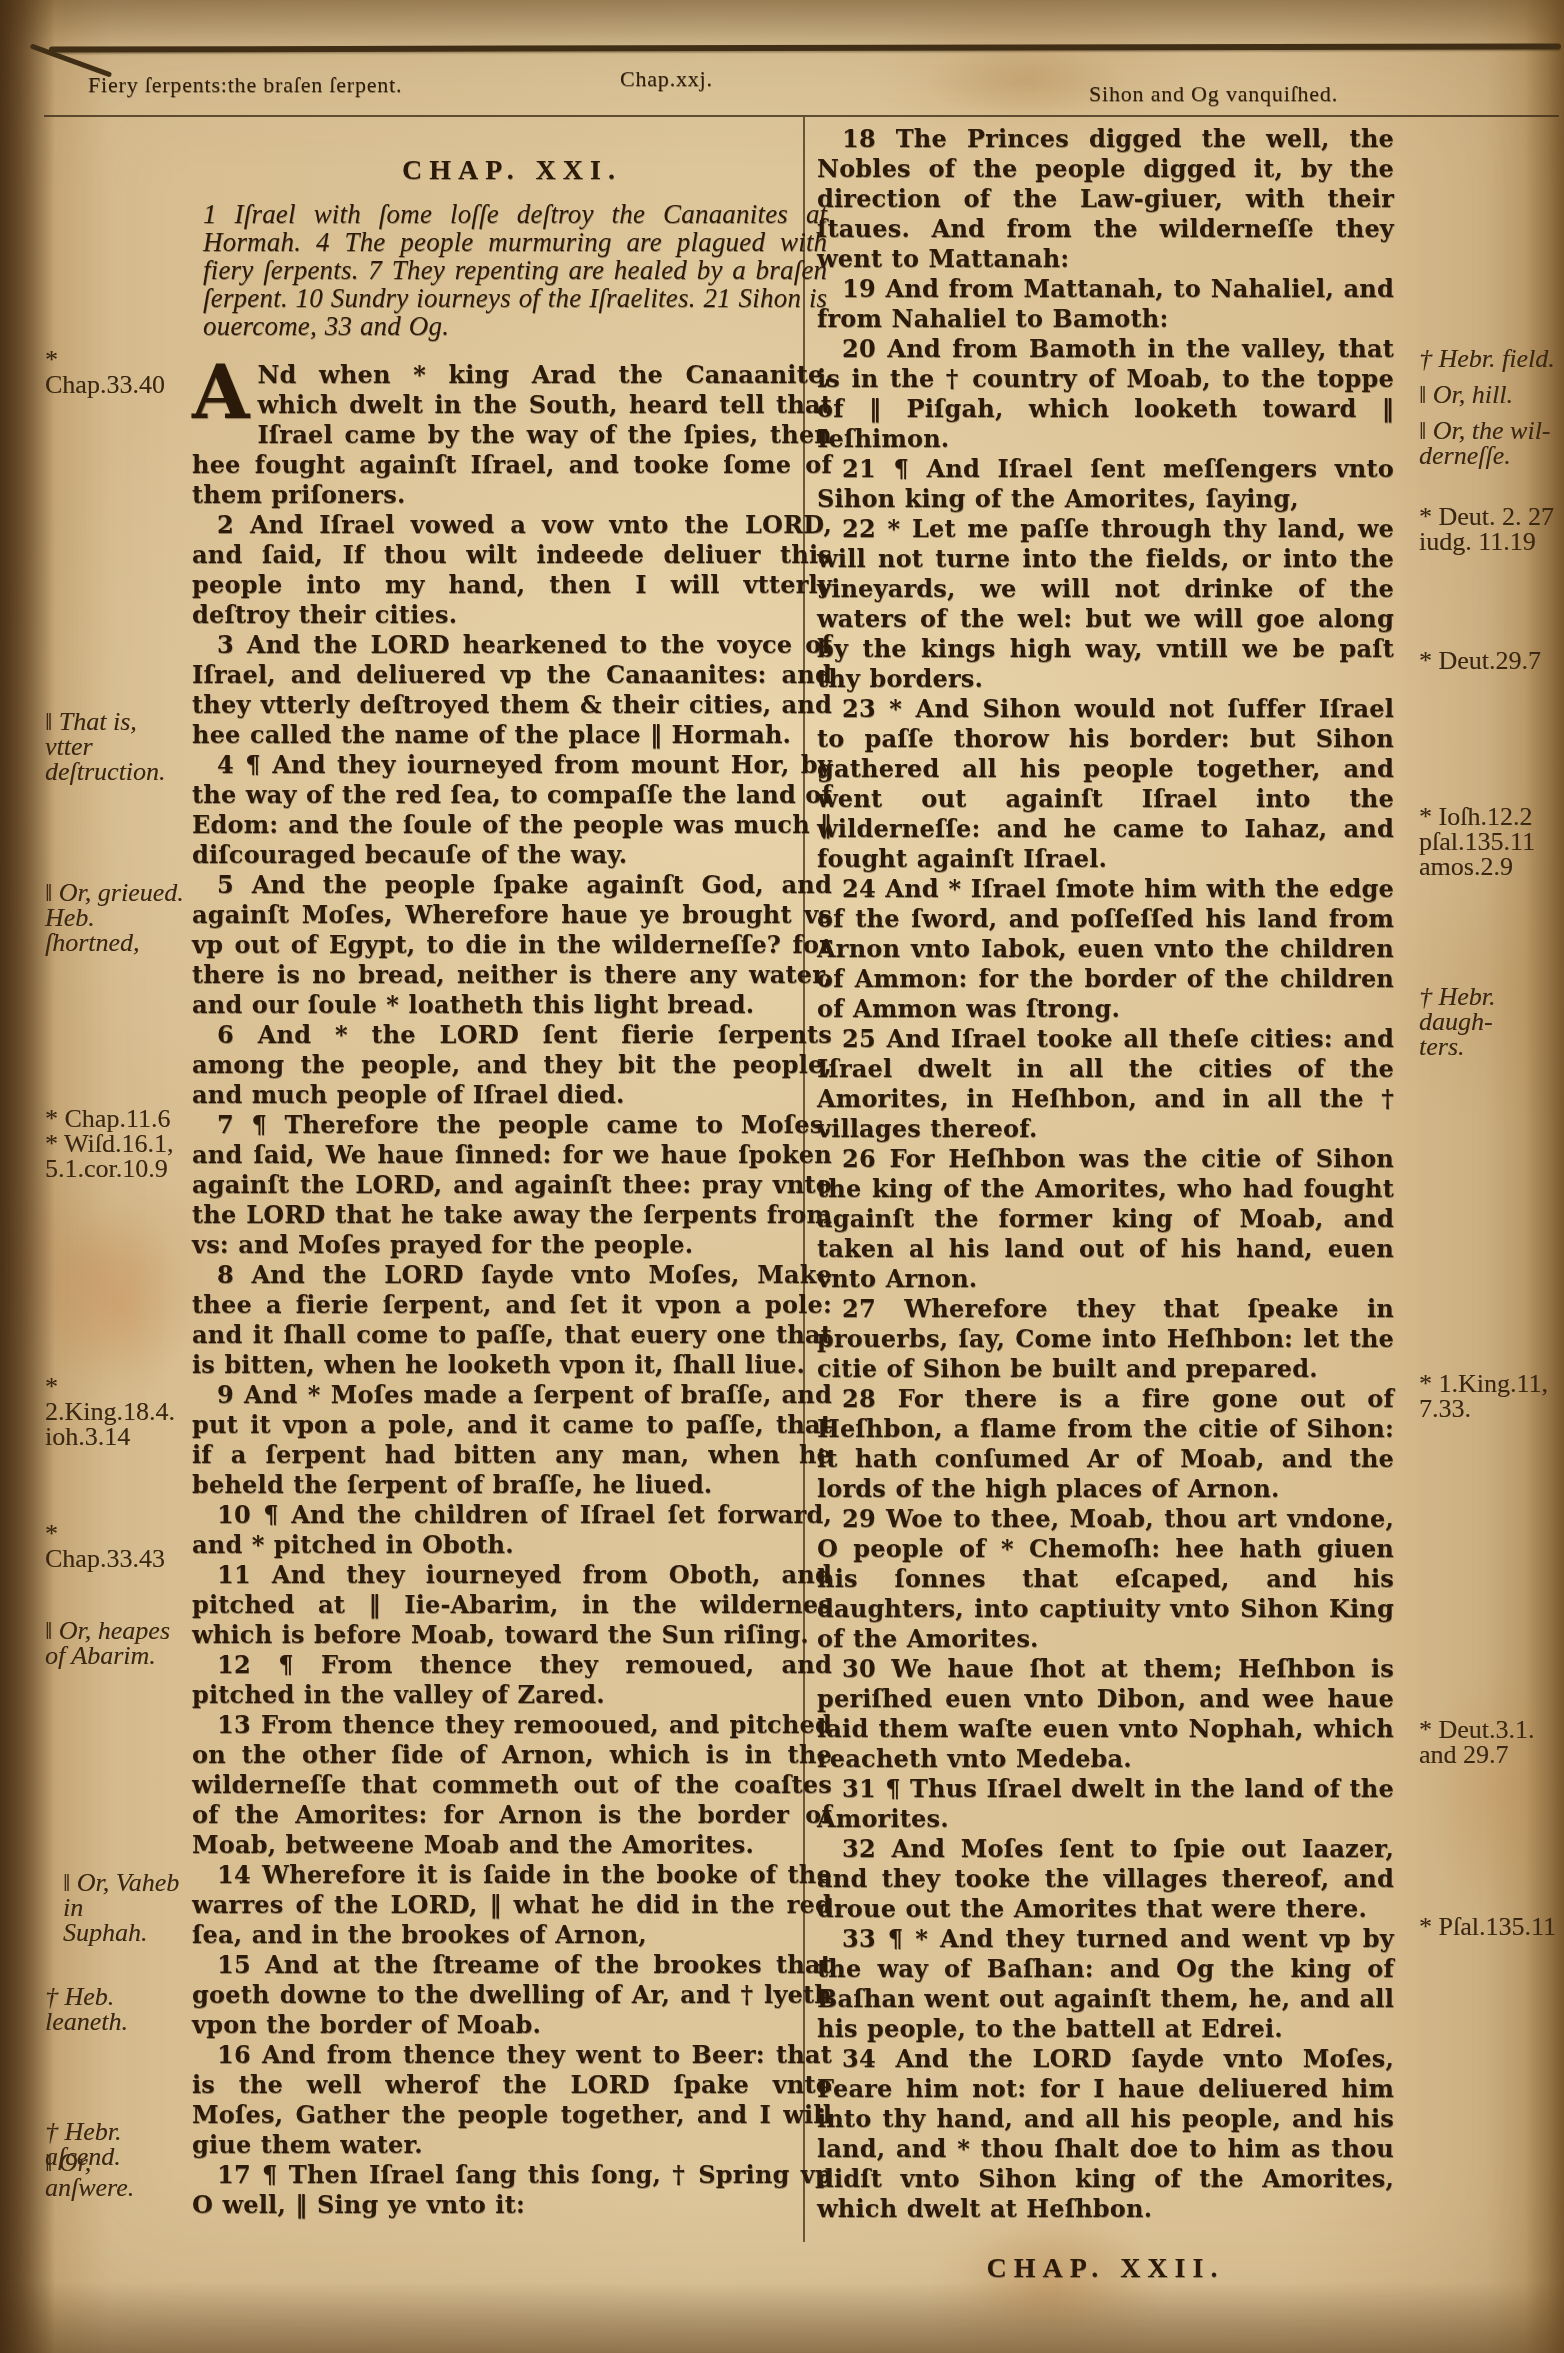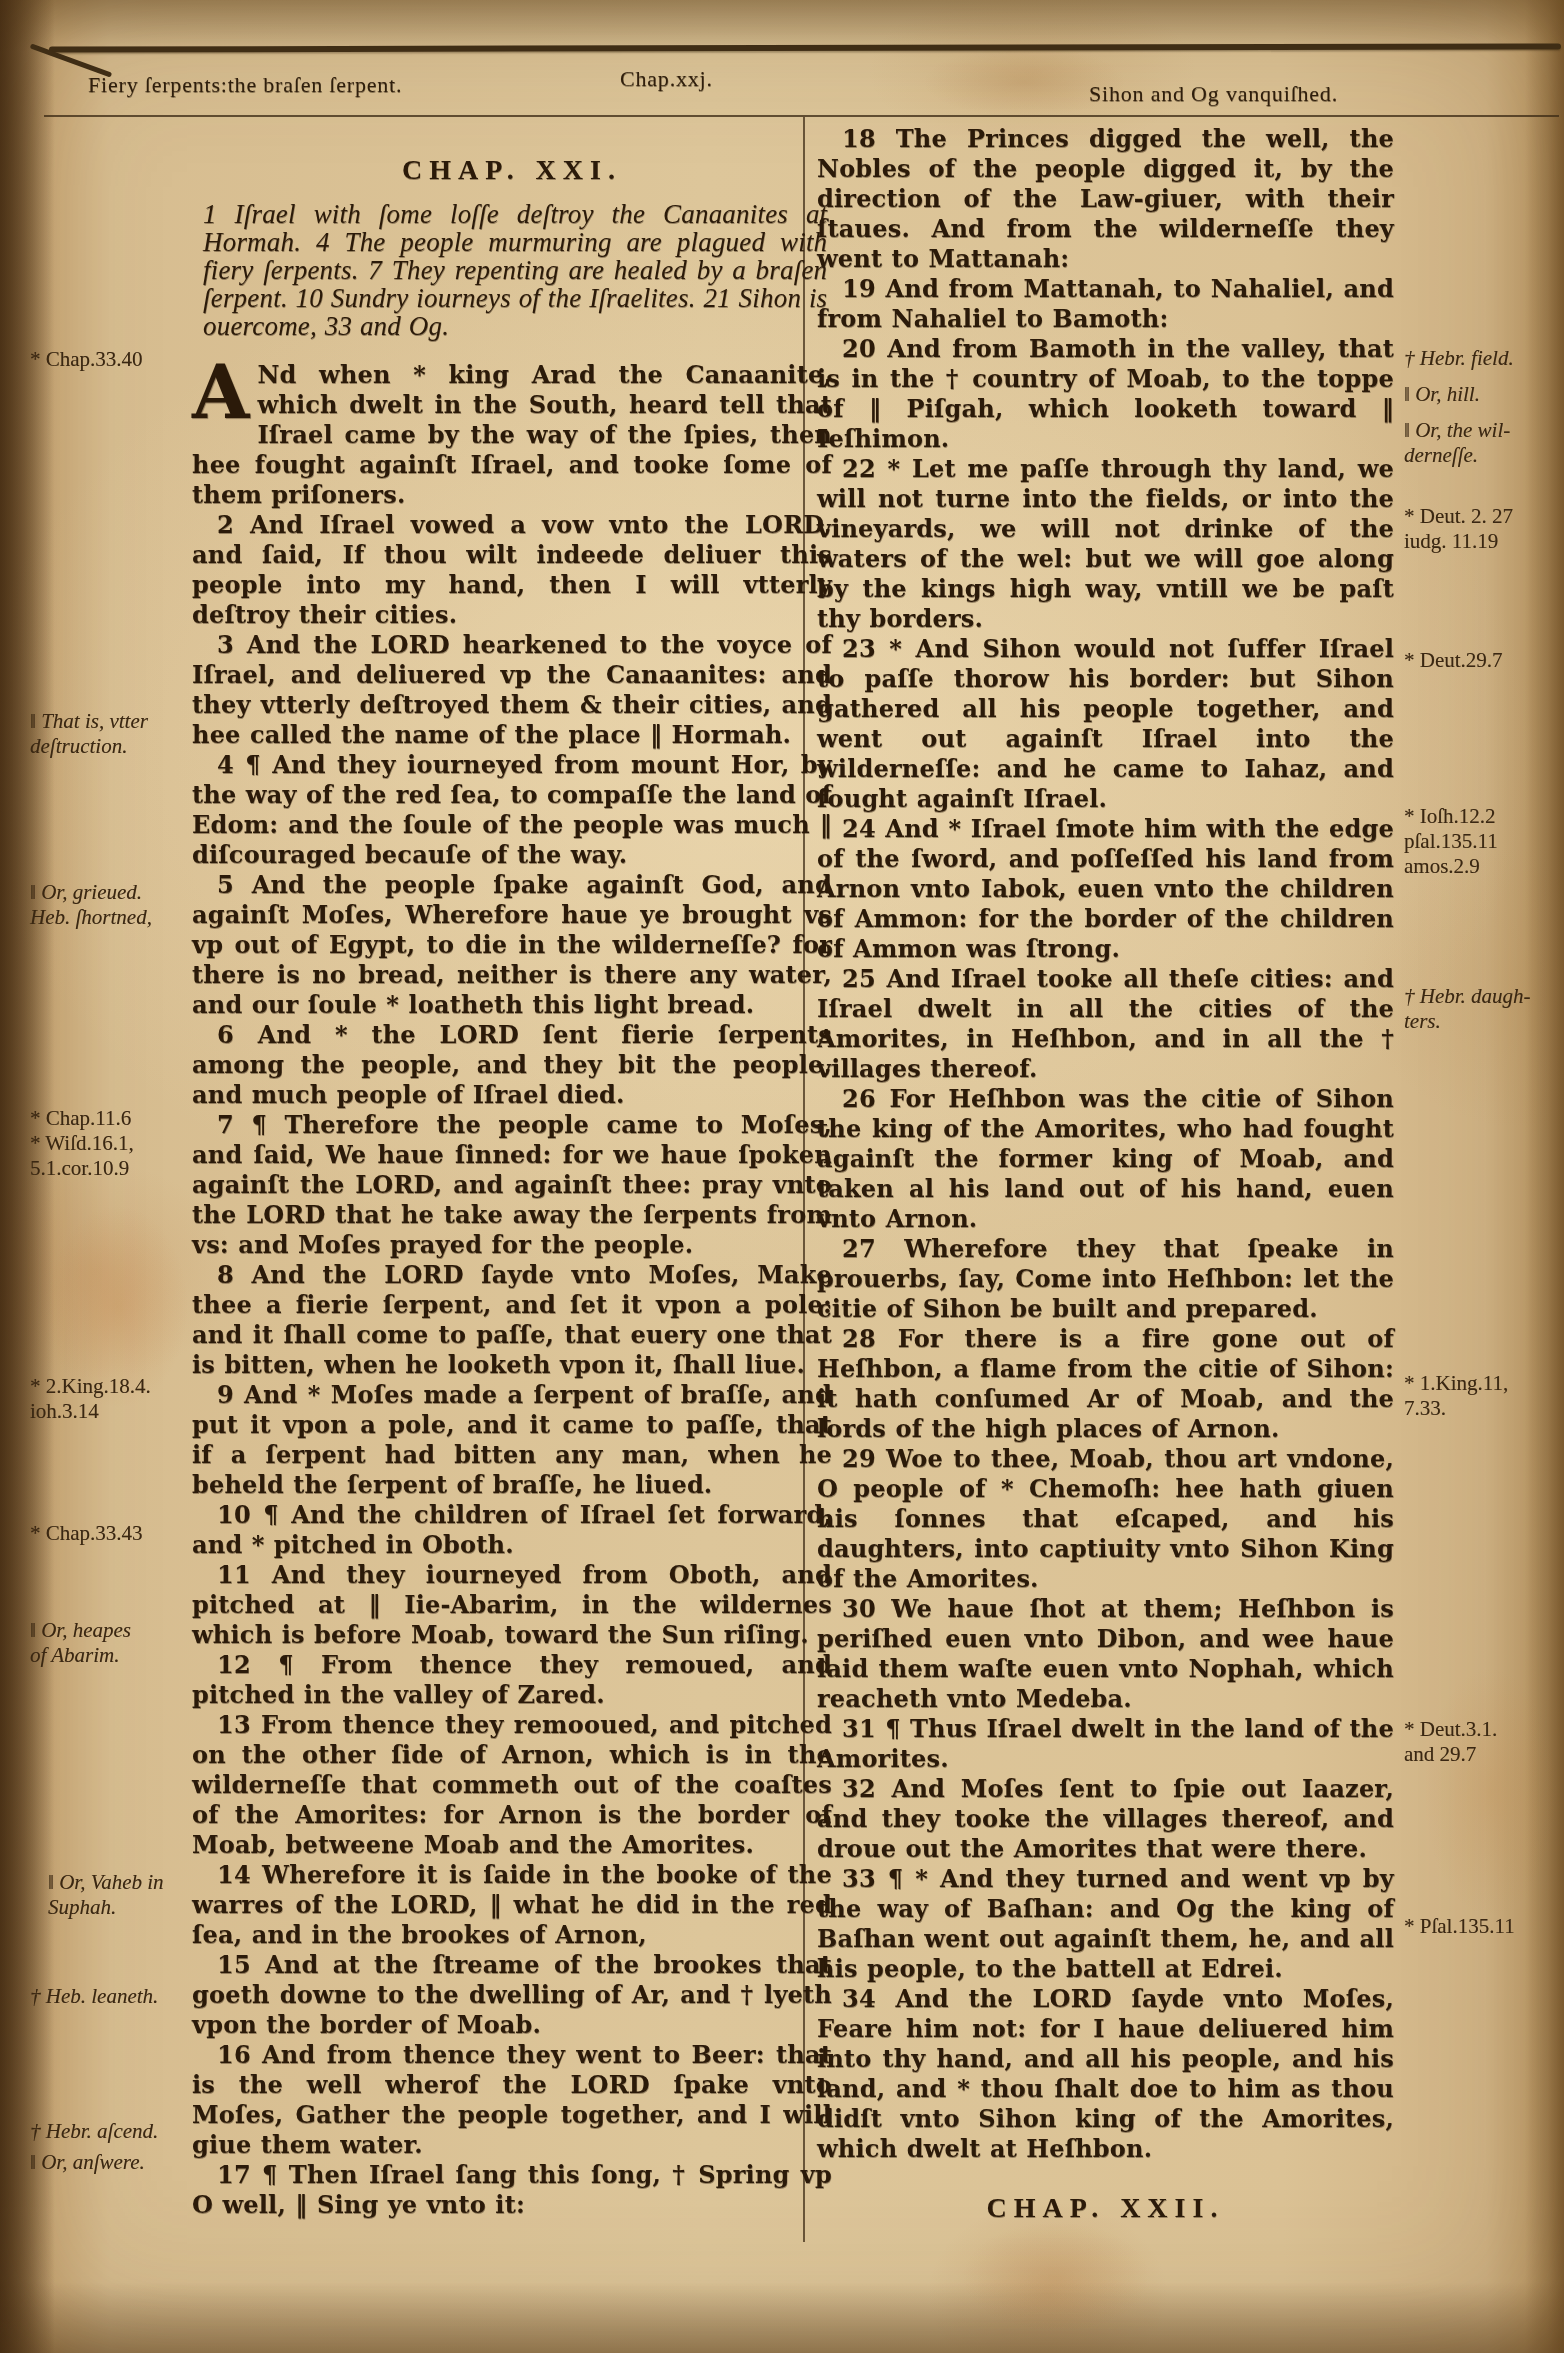--- a/index.html
+++ b/index.html
@@ -93,24 +93,24 @@
     float:left;
     font-size:74px; line-height:58px;
     padding:3.1px 7.8px 0 0;
     font-weight:700;
     text-shadow:0.8px 0.8px 0.8px rgba(43,26,10,.4);
   }
   .marginalia{ position:absolute; top:0; bottom:0; }
   .marginalia.m-left{ left:30px; width:139px; }
   .marginalia.m-right{ left:1404px; width:156px; }
   .mnote{
-    position:absolute; left:0; width:100%;
+    position:absolute; left:15px; width:100%;
     font-family:"Liberation Serif","DejaVu Serif",serif;
     font-style:italic; font-weight:400;
-    font-size:21px; line-height:25px;
+    font-size:26px; line-height:25px;
     color:#3a2712;
     white-space:pre-line;
     text-shadow:0.2px 0.4px 0.5px rgba(58,39,18,.35);
   }
   .mnote.ref{ font-style:normal; }
   .stain{ position:absolute; border-radius:50%; pointer-events:none; }
   .stain-1{ left:923px; top:47px; width:203px; height:70px;
     background:radial-gradient(closest-side, rgba(150,95,40,.18), transparent); }
   .stain-2{ left:47px; top:1205px; width:141px; height:203px;
     background:radial-gradient(closest-side, rgba(190,110,45,.22), transparent); }
@@ -156,20 +156,21 @@
       <p class="verse">13 From thence they remooued, and pitched on the other ſide of Arnon, which is in the wilderneſſe that commeth out of the coaſtes of the Amorites: for Arnon is the border of Moab, betweene Moab and the Amorites.</p>
       <p class="verse">14 Wherefore it is ſaide in the booke of the warres of the LORD, ‖ what he did in the red ſea, and in the brookes of Arnon,</p>
       <p class="verse">15 And at the ſtreame of the brookes that goeth downe to the dwelling of Ar, and † lyeth vpon the border of Moab.</p>
       <p class="verse">16 And from thence they went to Beer: that is the well wherof the LORD ſpake vnto Moſes, Gather the people together, and I will giue them water.</p>
       <p class="verse">17 ¶ Then Iſrael ſang this ſong, † Spring vp O well, ‖ Sing ye vnto it:</p>
     </div>
   <div class="col col-right" id="col-right">
       <p class="verse">18 The Princes digged the well, the Nobles of the people digged it, by the direction of the Law-giuer, with their ſtaues. And from the wilderneſſe they went to Mattanah:</p>
       <p class="verse">19 And from Mattanah, to Nahaliel, and from Nahaliel to Bamoth:</p>
       <p class="verse">20 And from Bamoth in the valley, that is in the † country of Moab, to the toppe of ‖ Piſgah, which looketh toward ‖ Ieſhimon.</p>
+      <p class="verse">21 ¶ And Iſrael ſent meſſengers vnto Sihon king of the Amorites, ſaying,</p>
       <p class="verse">22 * Let me paſſe through thy land, we will not turne into the fields, or into the vineyards, we will not drinke of the waters of the wel: but we will goe along by the kings high way, vntill we be paſt thy borders.</p>
       <p class="verse">23 * And Sihon would not ſuffer Iſrael to paſſe thorow his border: but Sihon gathered all his people together, and went out againſt Iſrael into the wilderneſſe: and he came to Iahaz, and fought againſt Iſrael.</p>
       <p class="verse">24 And * Iſrael ſmote him with the edge of the ſword, and poſſeſſed his land from Arnon vnto Iabok, euen vnto the children of Ammon: for the border of the children of Ammon was ſtrong.</p>
       <p class="verse">25 And Iſrael tooke all theſe cities: and Iſrael dwelt in all the cities of the Amorites, in Heſhbon, and in all the † villages thereof.</p>
       <p class="verse">26 For Heſhbon was the citie of Sihon the king of the Amorites, who had fought againſt the former king of Moab, and taken al his land out of his hand, euen vnto Arnon.</p>
       <p class="verse">27 Wherefore they that ſpeake in prouerbs, ſay, Come into Heſhbon: let the citie of Sihon be built and prepared.</p>
       <p class="verse">28 For there is a fire gone out of Heſhbon, a flame from the citie of Sihon: it hath conſumed Ar of Moab, and the lords of the high places of Arnon.</p>
       <p class="verse">29 Woe to thee, Moab, thou art vndone, O people of * Chemoſh: hee hath giuen his ſonnes that eſcaped, and his daughters, into captiuity vnto Sihon King of the Amorites.</p>
       <p class="verse">30 We haue ſhot at them; Heſhbon is periſhed euen vnto Dibon, and wee haue laid them waſte euen vnto Nophah, which reacheth vnto Medeba.</p>
       <p class="verse">31 ¶ Thus Iſrael dwelt in the land of the Amorites.</p>

